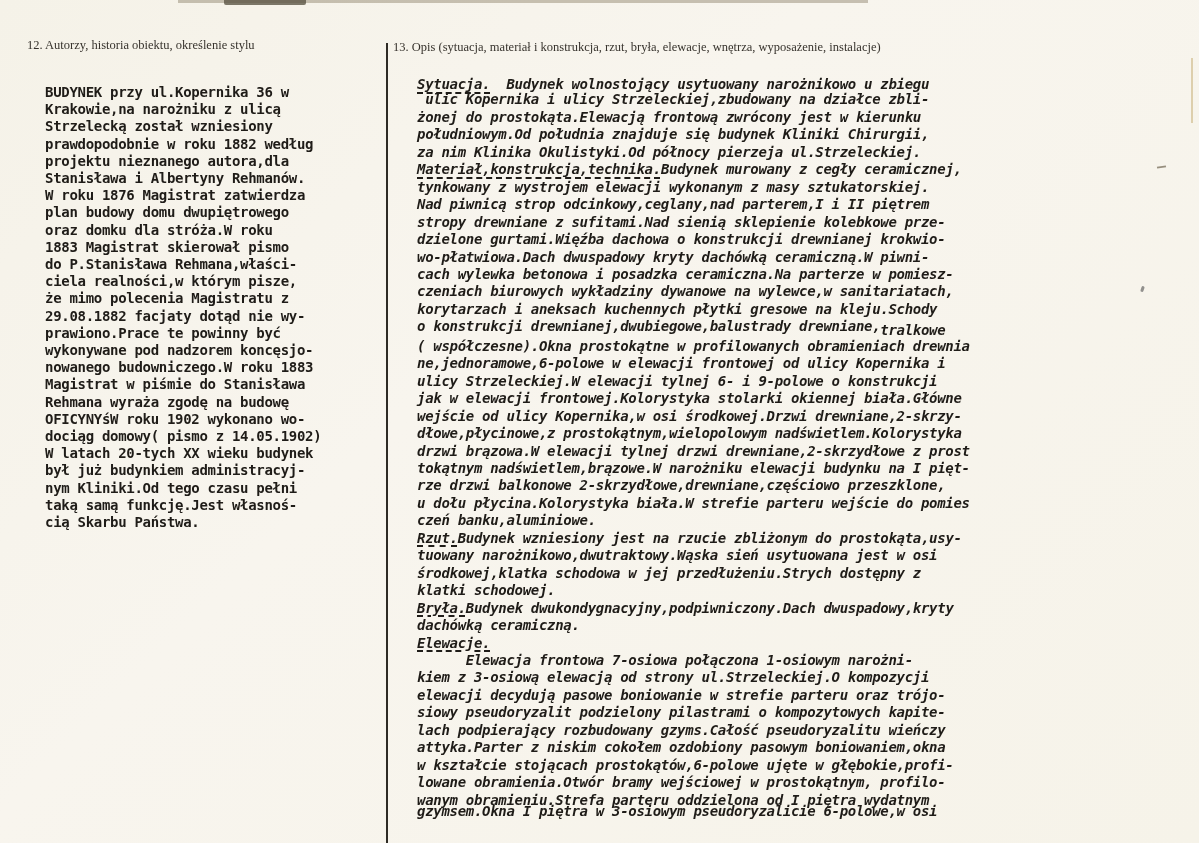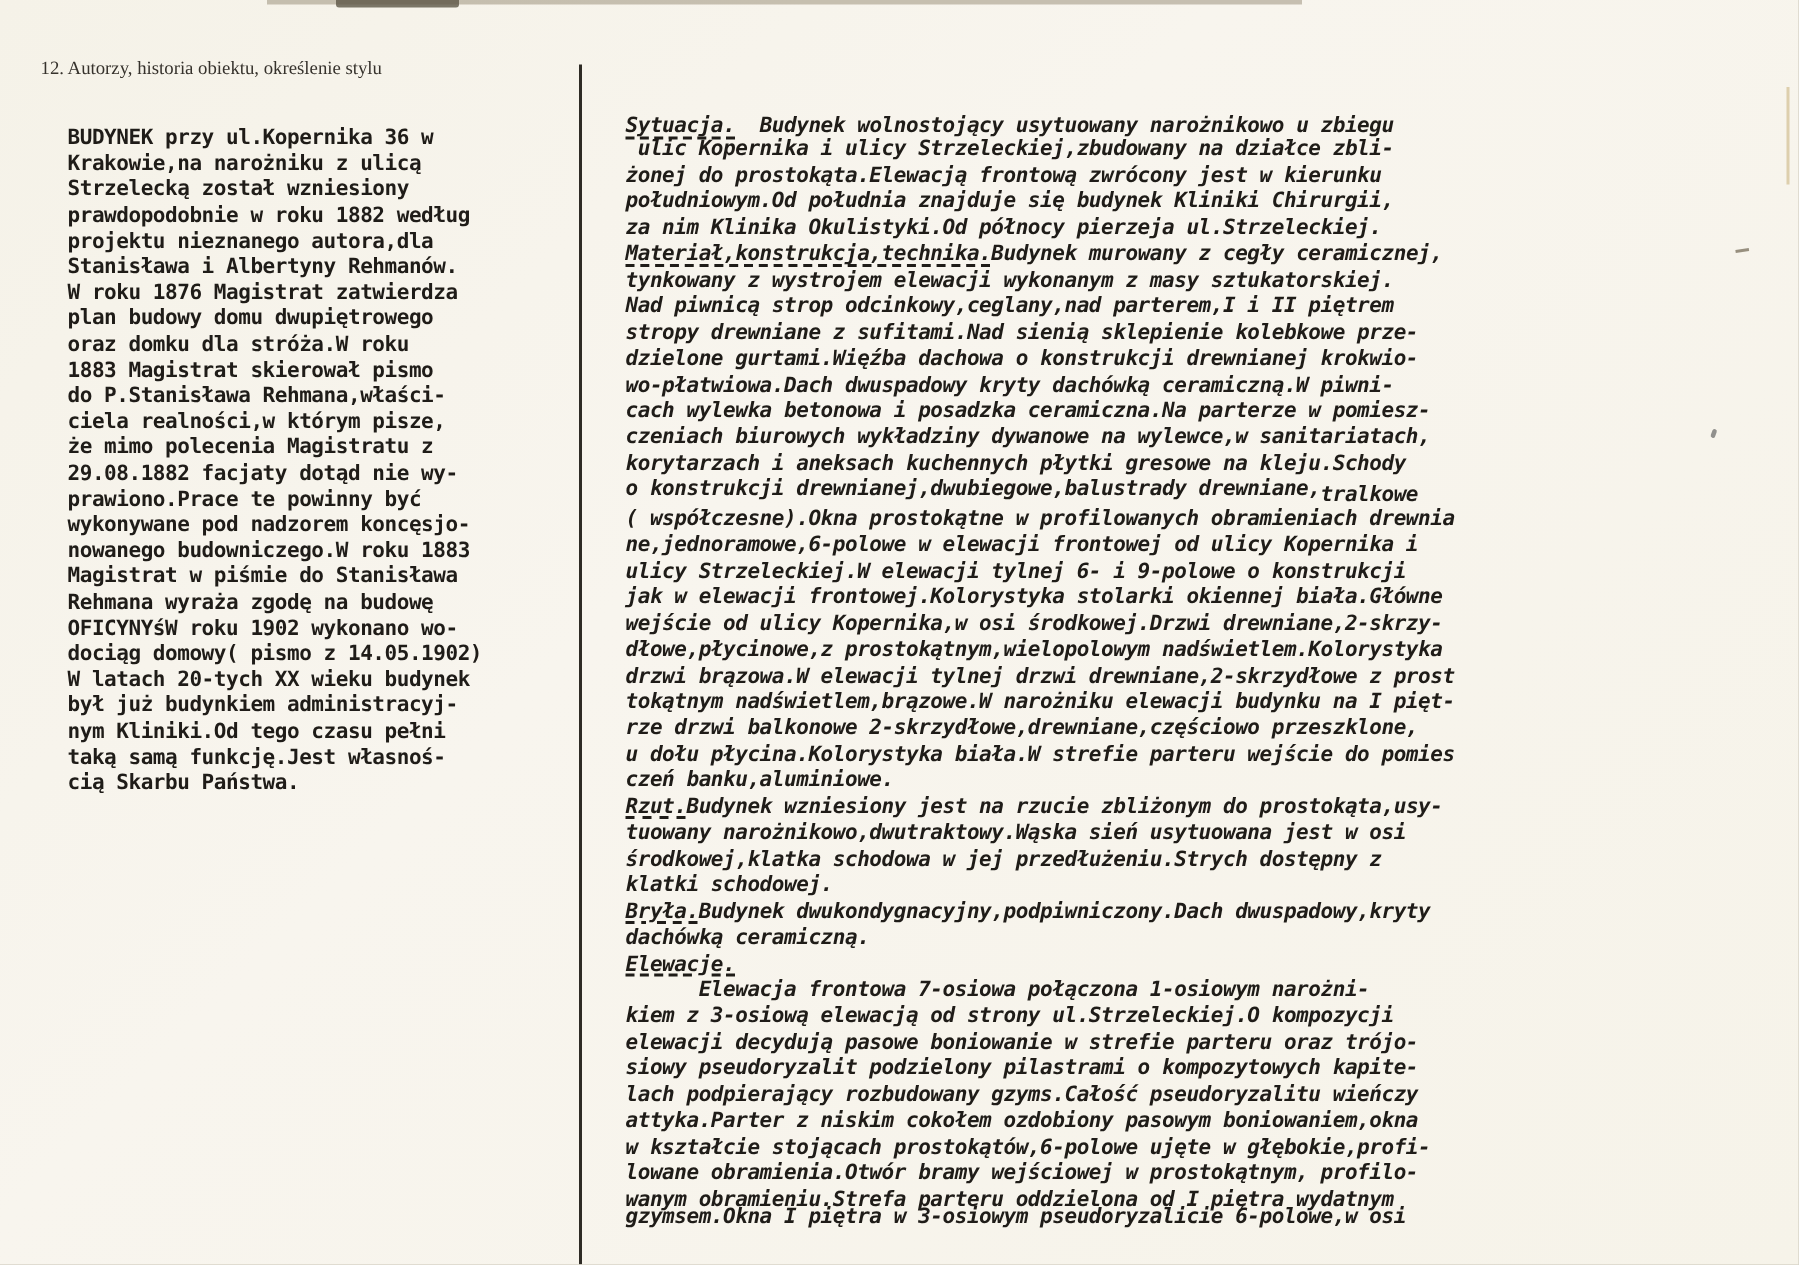--- a/index.html
+++ b/index.html
@@ -58,20 +58,21 @@
 <div class="page">
 
   <div class="art edge-strip"></div>
   <div class="art edge-blob"></div>
   <div class="art edge-right"></div>
   <div class="art mark-dash"></div>
   <div class="art mark-comma"></div>
 
   <div class="col-header hdr-left">12. Autorzy, historia obiektu, określenie stylu</div>
 
+  <div class="col-header hdr-right">13. Opis (sytuacja, materiał i konstrukcja, rzut, bryła, elewacje, wnętrza, wyposażenie, instalacje)</div>
 
   <div class="divider"></div>
 
   <div class="typecol col-left"><div class="tline"><span>BUDYNEK przy ul.Kopernika 36 w</span></div><div class="tline"><span>Krakowie,na narożniku z ulicą</span></div><div class="tline"><span>Strzelecką został wzniesiony</span></div><div class="tline"><span>prawdopodobnie w roku 1882 według</span></div><div class="tline"><span>projektu nieznanego autora,dla</span></div><div class="tline"><span>Stanisława i Albertyny Rehmanów.</span></div><div class="tline"><span>W roku 1876 Magistrat zatwierdza</span></div><div class="tline"><span>plan budowy domu dwupiętrowego</span></div><div class="tline"><span>oraz domku dla stróża.W roku</span></div><div class="tline"><span>1883 Magistrat skierował pismo</span></div><div class="tline"><span>do P.Stanisława Rehmana,właści-</span></div><div class="tline"><span>ciela realności,w którym pisze,</span></div><div class="tline"><span>że mimo polecenia Magistratu z</span></div><div class="tline"><span>29.08.1882 facjaty dotąd nie wy-</span></div><div class="tline"><span>prawiono.Prace te powinny być</span></div><div class="tline"><span>wykonywane pod nadzorem koncęsjo-</span></div><div class="tline"><span>nowanego budowniczego.W roku 1883</span></div><div class="tline"><span>Magistrat w piśmie do Stanisława</span></div><div class="tline"><span>Rehmana wyraża zgodę na budowę</span></div><div class="tline"><span>OFICYNYśW roku 1902 wykonano wo-</span></div><div class="tline"><span>dociąg domowy( pismo z 14.05.1902)</span></div><div class="tline"><span>W latach 20-tych XX wieku budynek</span></div><div class="tline"><span>był już budynkiem administracyj-</span></div><div class="tline"><span>nym Kliniki.Od tego czasu pełni</span></div><div class="tline"><span>taką samą funkcję.Jest własnoś-</span></div><div class="tline"><span>cią Skarbu Państwa.</span></div></div>
 
   <div class="typecol col-right"><div class="tline"><span class="u">Sytuacja.</span><span>  Budynek wolnostojący usytuowany narożnikowo u zbiegu</span></div><div class="tline" style="margin-top: -2px;"><span> ulic Kopernika i ulicy Strzeleckiej,zbudowany na działce zbli-</span></div><div class="tline"><span>żonej do prostokąta.Elewacją frontową zwrócony jest w kierunku</span></div><div class="tline"><span>południowym.Od południa znajduje się budynek Kliniki Chirurgii,</span></div><div class="tline"><span>za nim Klinika Okulistyki.Od północy pierzeja ul.Strzeleckiej.</span></div><div class="tline"><span class="u">Materiał,konstrukcja,technika.</span><span>Budynek murowany z cegły ceramicznej,</span></div><div class="tline"><span>tynkowany z wystrojem elewacji wykonanym z masy sztukatorskiej.</span></div><div class="tline"><span>Nad piwnicą strop odcinkowy,ceglany,nad parterem,I i II piętrem</span></div><div class="tline"><span>stropy drewniane z sufitami.Nad sienią sklepienie kolebkowe prze-</span></div><div class="tline"><span>dzielone gurtami.Więźba dachowa o konstrukcji drewnianej krokwio-</span></div><div class="tline"><span>wo-płatwiowa.Dach dwuspadowy kryty dachówką ceramiczną.W piwni-</span></div><div class="tline"><span>cach wylewka betonowa i posadzka ceramiczna.Na parterze w pomiesz-</span></div><div class="tline"><span>czeniach biurowych wykładziny dywanowe na wylewce,w sanitariatach,</span></div><div class="tline"><span>korytarzach i aneksach kuchennych płytki gresowe na kleju.Schody</span></div><div class="tline"><span>o konstrukcji drewnianej,dwubiegowe,balustrady drewniane,</span><span style="position: relative; top: 4px;">tralkowe</span></div><div class="tline" style="margin-top: 2px;"><span>( współczesne).Okna prostokątne w profilowanych obramieniach drewnia</span></div><div class="tline"><span>ne,jednoramowe,6-polowe w elewacji frontowej od ulicy Kopernika i</span></div><div class="tline"><span>ulicy Strzeleckiej.W elewacji tylnej 6- i 9-polowe o konstrukcji</span></div><div class="tline"><span>jak w elewacji frontowej.Kolorystyka stolarki okiennej biała.Główne</span></div><div class="tline"><span>wejście od ulicy Kopernika,w osi środkowej.Drzwi drewniane,2-skrzy-</span></div><div class="tline"><span>dłowe,płycinowe,z prostokątnym,wielopolowym nadświetlem.Kolorystyka</span></div><div class="tline"><span>drzwi brązowa.W elewacji tylnej drzwi drewniane,2-skrzydłowe z prost</span></div><div class="tline"><span>tokątnym nadświetlem,brązowe.W narożniku elewacji budynku na I pięt-</span></div><div class="tline"><span>rze drzwi balkonowe 2-skrzydłowe,drewniane,częściowo przeszklone,</span></div><div class="tline"><span>u dołu płycina.Kolorystyka biała.W strefie parteru wejście do pomies</span></div><div class="tline"><span>czeń banku,aluminiowe.</span></div><div class="tline"><span class="u">Rzut.</span><span>Budynek wzniesiony jest na rzucie zbliżonym do prostokąta,usy-</span></div><div class="tline"><span>tuowany narożnikowo,dwutraktowy.Wąska sień usytuowana jest w osi</span></div><div class="tline"><span>środkowej,klatka schodowa w jej przedłużeniu.Strych dostępny z</span></div><div class="tline"><span>klatki schodowej.</span></div><div class="tline"><span class="u">Bryła.</span><span>Budynek dwukondygnacyjny,podpiwniczony.Dach dwuspadowy,kryty</span></div><div class="tline"><span>dachówką ceramiczną.</span></div><div class="tline"><span class="u">Elewacje.</span></div><div class="tline"><span>      Elewacja frontowa 7-osiowa połączona 1-osiowym narożni-</span></div><div class="tline"><span>kiem z 3-osiową elewacją od strony ul.Strzeleckiej.O kompozycji</span></div><div class="tline"><span>elewacji decydują pasowe boniowanie w strefie parteru oraz trójo-</span></div><div class="tline"><span>siowy pseudoryzalit podzielony pilastrami o kompozytowych kapite-</span></div><div class="tline"><span>lach podpierający rozbudowany gzyms.Całość pseudoryzalitu wieńczy</span></div><div class="tline"><span>attyka.Parter z niskim cokołem ozdobiony pasowym boniowaniem,okna</span></div><div class="tline"><span>w kształcie stojącach prostokątów,6-polowe ujęte w głębokie,profi-</span></div><div class="tline"><span>lowane obramienia.Otwór bramy wejściowej w prostokątnym, profilo-</span></div><div class="tline"><span>wanym obramieniu.Strefa parteru oddzielona od I piętra wydatnym</span></div><div class="tline" style="margin-top: -6px;"><span>gzymsem.Okna I piętra w 3-osiowym pseudoryzalicie 6-polowe,w osi</span></div></div>
 
 </div>
 
 </body></html>

